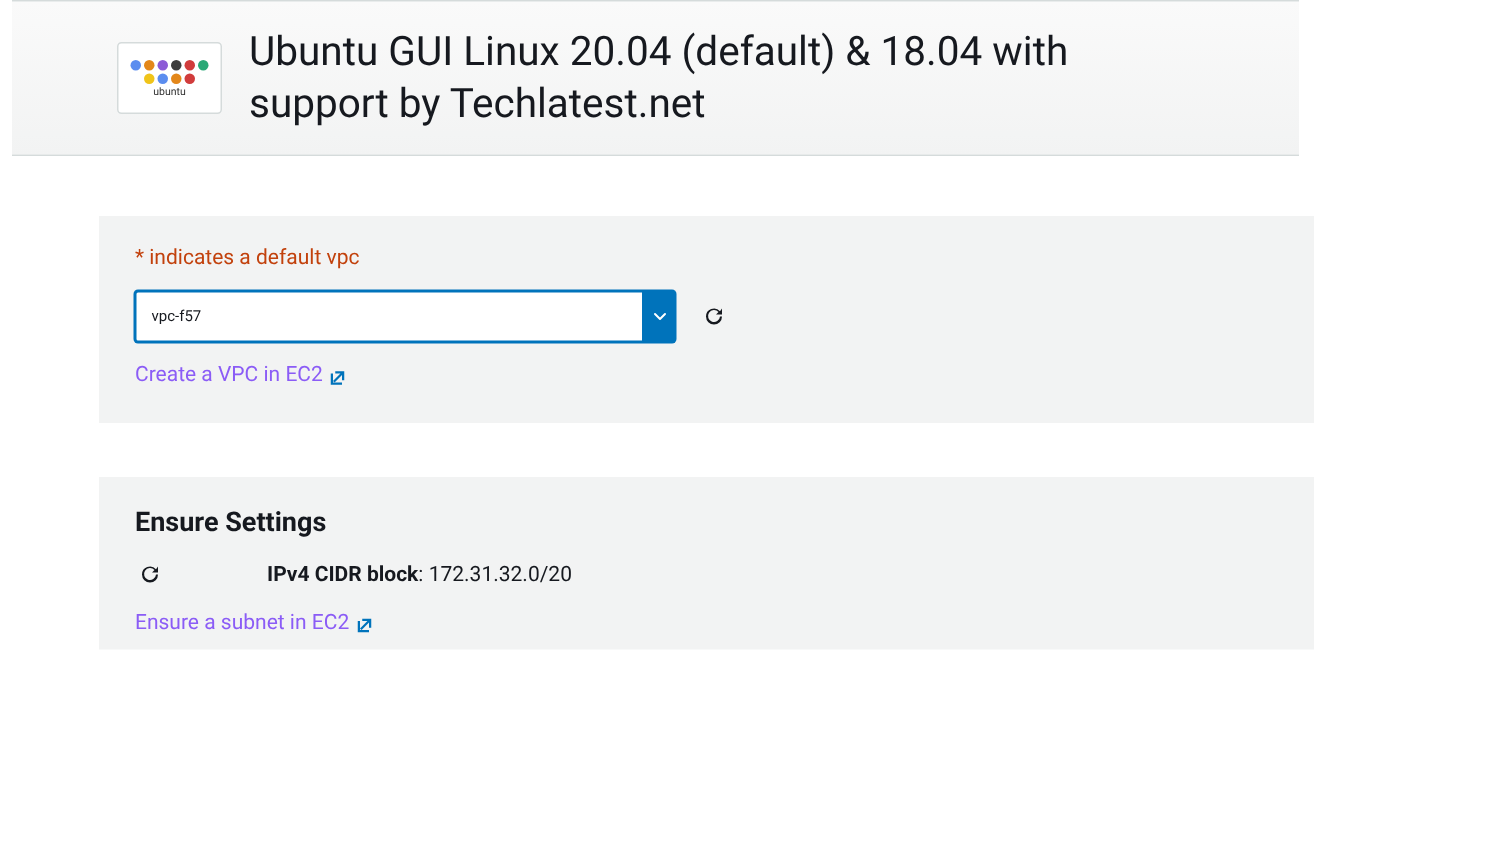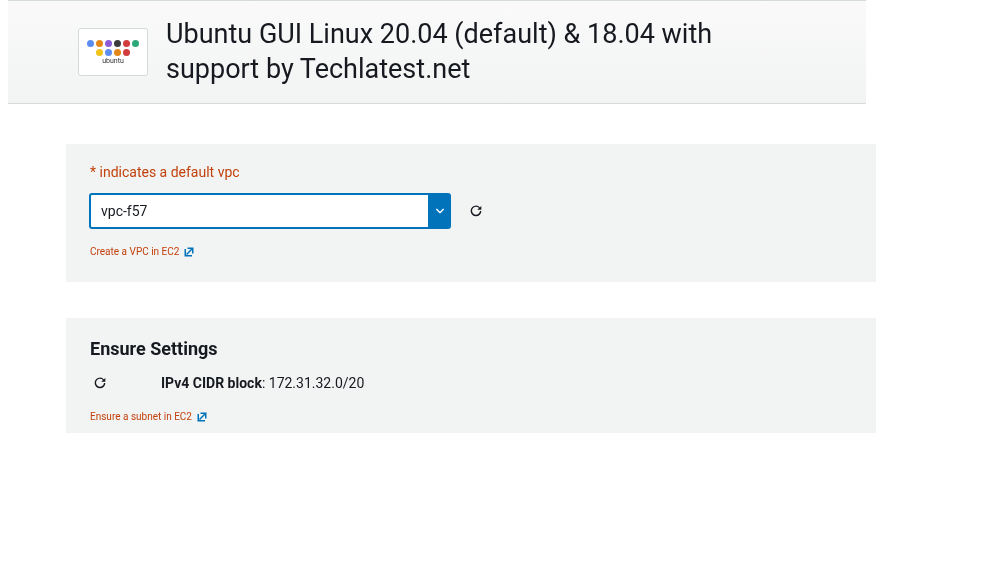--- a/index.html
+++ b/index.html
@@ -75,21 +75,21 @@
       margin-bottom: 14px;
     }
     .select-wrap {
       position: relative;
       width: 360px;
     }
     .select-wrap select {
       width: 100%;
       height: 34px;
       padding: 0 30px 0 10px;
-      font-size: 14px;
+      font-size: 10px;
       font-family: inherit;
       background: #fff;
       border: 1px solid #aab7b8;
       border-radius: 2px;
       appearance: none;
       -webkit-appearance: none;
       color: #16191f;
     }
     .select-wrap.focused select {
       border: 1px solid #0073bb;
@@ -114,38 +114,38 @@
     }
     .refresh-btn {
       width: 20px; height: 20px;
       display: flex; align-items: center; justify-content: center;
       cursor: pointer;
       background: none; border: none;
       color: #16191f;
     }
     .refresh-btn svg { width: 16px; height: 16px; }
     .link {
-      color: #c2410c;
+      color: #8b5cf6;
       text-decoration: none;
-      font-size: 10px;
+      font-size: 14px;
       display: inline-flex;
-      align-items: flex-start;
+      align-items: flex-end;
       gap: 4px;
       cursor: pointer;
     }
     .link svg { width: 12px; height: 12px; }
     .note {
       color: #545b64;
       font-size: 14px;
       margin-top: 4px;
     }
     .cidr {
       font-size: 14px;
       color: #16191f;
-      margin-left: 35px;
+      margin-left: 52px;
     }
     .cidr b { font-weight: 700; }
   </style>
 </head>
 <body>
 
 <div class="header-band">
   <div class="product-logo">
     <span class="dot" style="background:#5b8def"></span>
     <span class="dot" style="background:#e3871a"></span>

